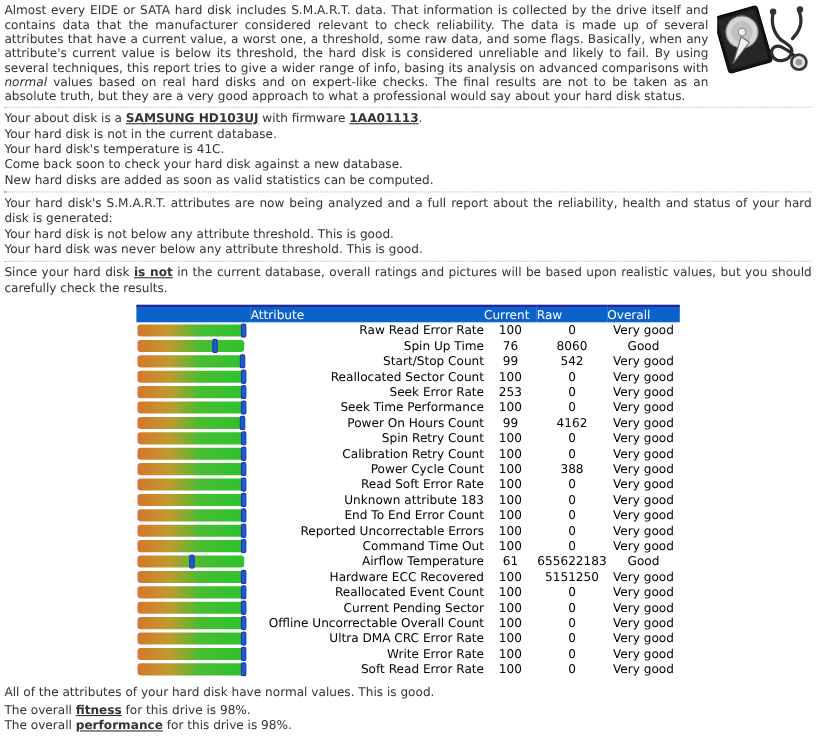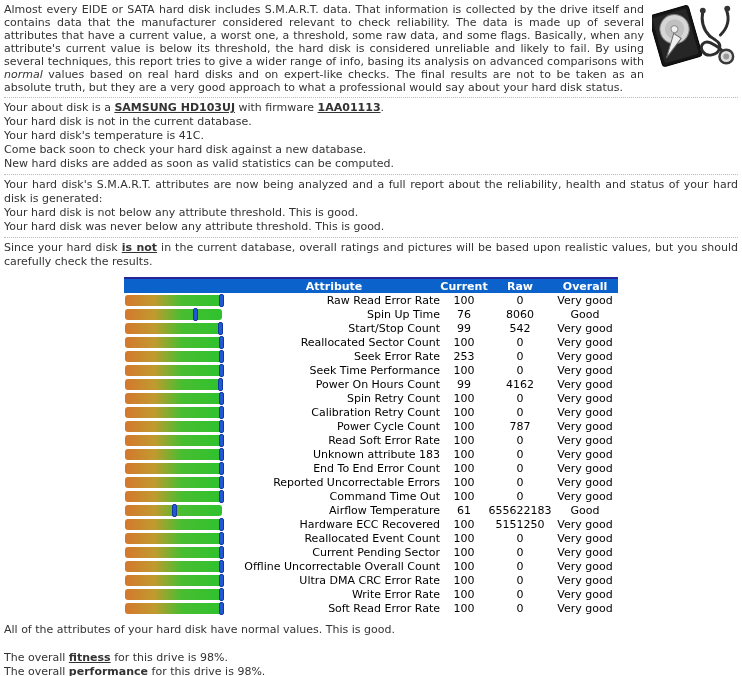--- a/index.html
+++ b/index.html
@@ -27,25 +27,25 @@
   table.smart {
     border-collapse:collapse;
     table-layout:fixed;
     width:494px;
     margin:8px auto 8px auto;
   }
   table.smart th {
     background:var(--header-bg, #0b62ca);
     border-top:2px solid var(--header-border, #26269c);
     color:var(--header-text, #ffffff);
-    font-weight:bold;
+    font-weight:normal;
     font-size:11px;
     height:14px;
     padding:0;
-    text-align:center;
+    text-align:left;
   }
   table.smart td {
     height:14px;
     padding:0;
     font-size:11px;
     color:var(--table-text, #000000);
     white-space:nowrap;
     overflow:hidden;
   }
   td.attr { text-align:right; padding-left:6px; }
@@ -63,21 +63,21 @@
   }
   .marker {
     position:absolute;
     top:-1px;
     width:5px; height:13px;
     border-radius:2px;
     background:var(--marker-blue, #2457d6);
     border:1px solid #123a9c;
     box-sizing:border-box;
   }
-  .gap { margin-top:14px; }
+  .gap { margin-top:2px; }
 </style>
 </head>
 <body>
 
 <div class="page">
 
   <p class="intro justify">
     <span class="disk-icon">
       <svg viewBox="0 0 88 64" width="86" height="64" aria-hidden="true">
         <g transform="translate(24,33) rotate(-16)">
@@ -244,21 +244,21 @@
       <td class="num">Very good</td>
     </tr>
         <tr>
       <td class="c-bar">
         <div class="bar">
           <div class="marker" style="left: calc(100% - 3px);"></div>
         </div>
       </td>
       <td class="attr">Power Cycle Count</td>
       <td class="num">100</td>
-      <td class="num">787</td>
+      <td class="num">388</td>
       <td class="num">Very good</td>
     </tr>
         <tr>
       <td class="c-bar">
         <div class="bar">
           <div class="marker" style="left: calc(100% - 3px);"></div>
         </div>
       </td>
       <td class="attr">Read Soft Error Rate</td>
       <td class="num">100</td>

